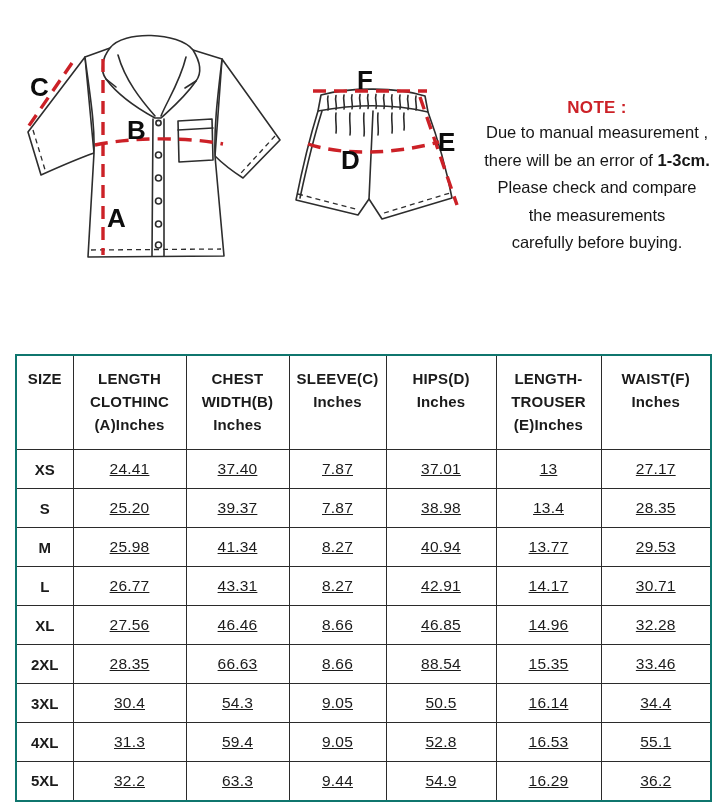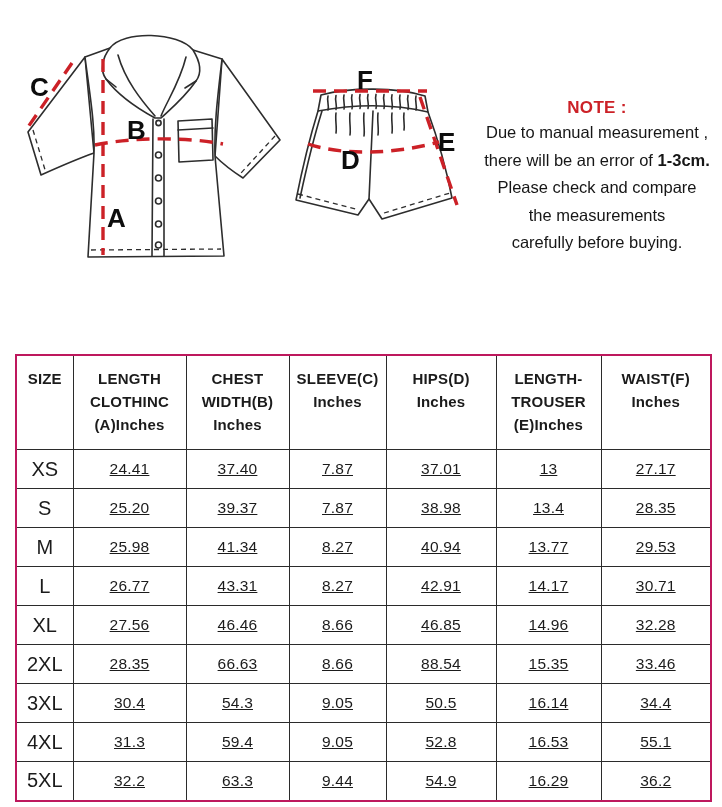--- a/index.html
+++ b/index.html
@@ -22,32 +22,32 @@
   }
   
   .note { position:absolute; left:472px; top:98px; width:250px; text-align:center; color:#161616; }
   .note-title { color:var(--accent-red); font-weight:bold; font-size:17px; letter-spacing:.3px; margin-bottom:1px; }
   .note-line { font-size:16.5px; line-height:27.5px; }
   .note-line b { font-weight:bold; }
   
   table.size-table {
     position:absolute; left:15px; top:354px; width:695px;
     border-collapse:collapse; table-layout:fixed;
-    border:2px solid #be185d; color:var(--text);
+    border:2px solid #0f766e; color:var(--text);
   }
   .size-table th, .size-table td {
     border:1.5px solid #2b2b2b; text-align:center; padding:0;
   }
   .size-table thead th {
     height:82px; vertical-align:top; padding-top:11px;
     font-weight:bold; font-size:15px; line-height:23px;
     white-space:pre-line; letter-spacing:.2px;
   }
   .size-table tbody tr { height:39px; }
-  .size-table tbody th { font-weight:normal; font-size:20px; }
+  .size-table tbody th { font-weight:bold; font-size:15px; }
   .size-table tbody td { font-weight:normal; font-size:15.5px; letter-spacing:.2px;text-decoration:underline; }
 </style>
 </head>
 <body>
 
 <div class="page" style="--accent-red: #cc2127; --ink: #2d2d2d; --text: #1b1b1b;">
 
   <svg class="illus illus-shirt" viewBox="0 0 272 242">
     <g>
 

